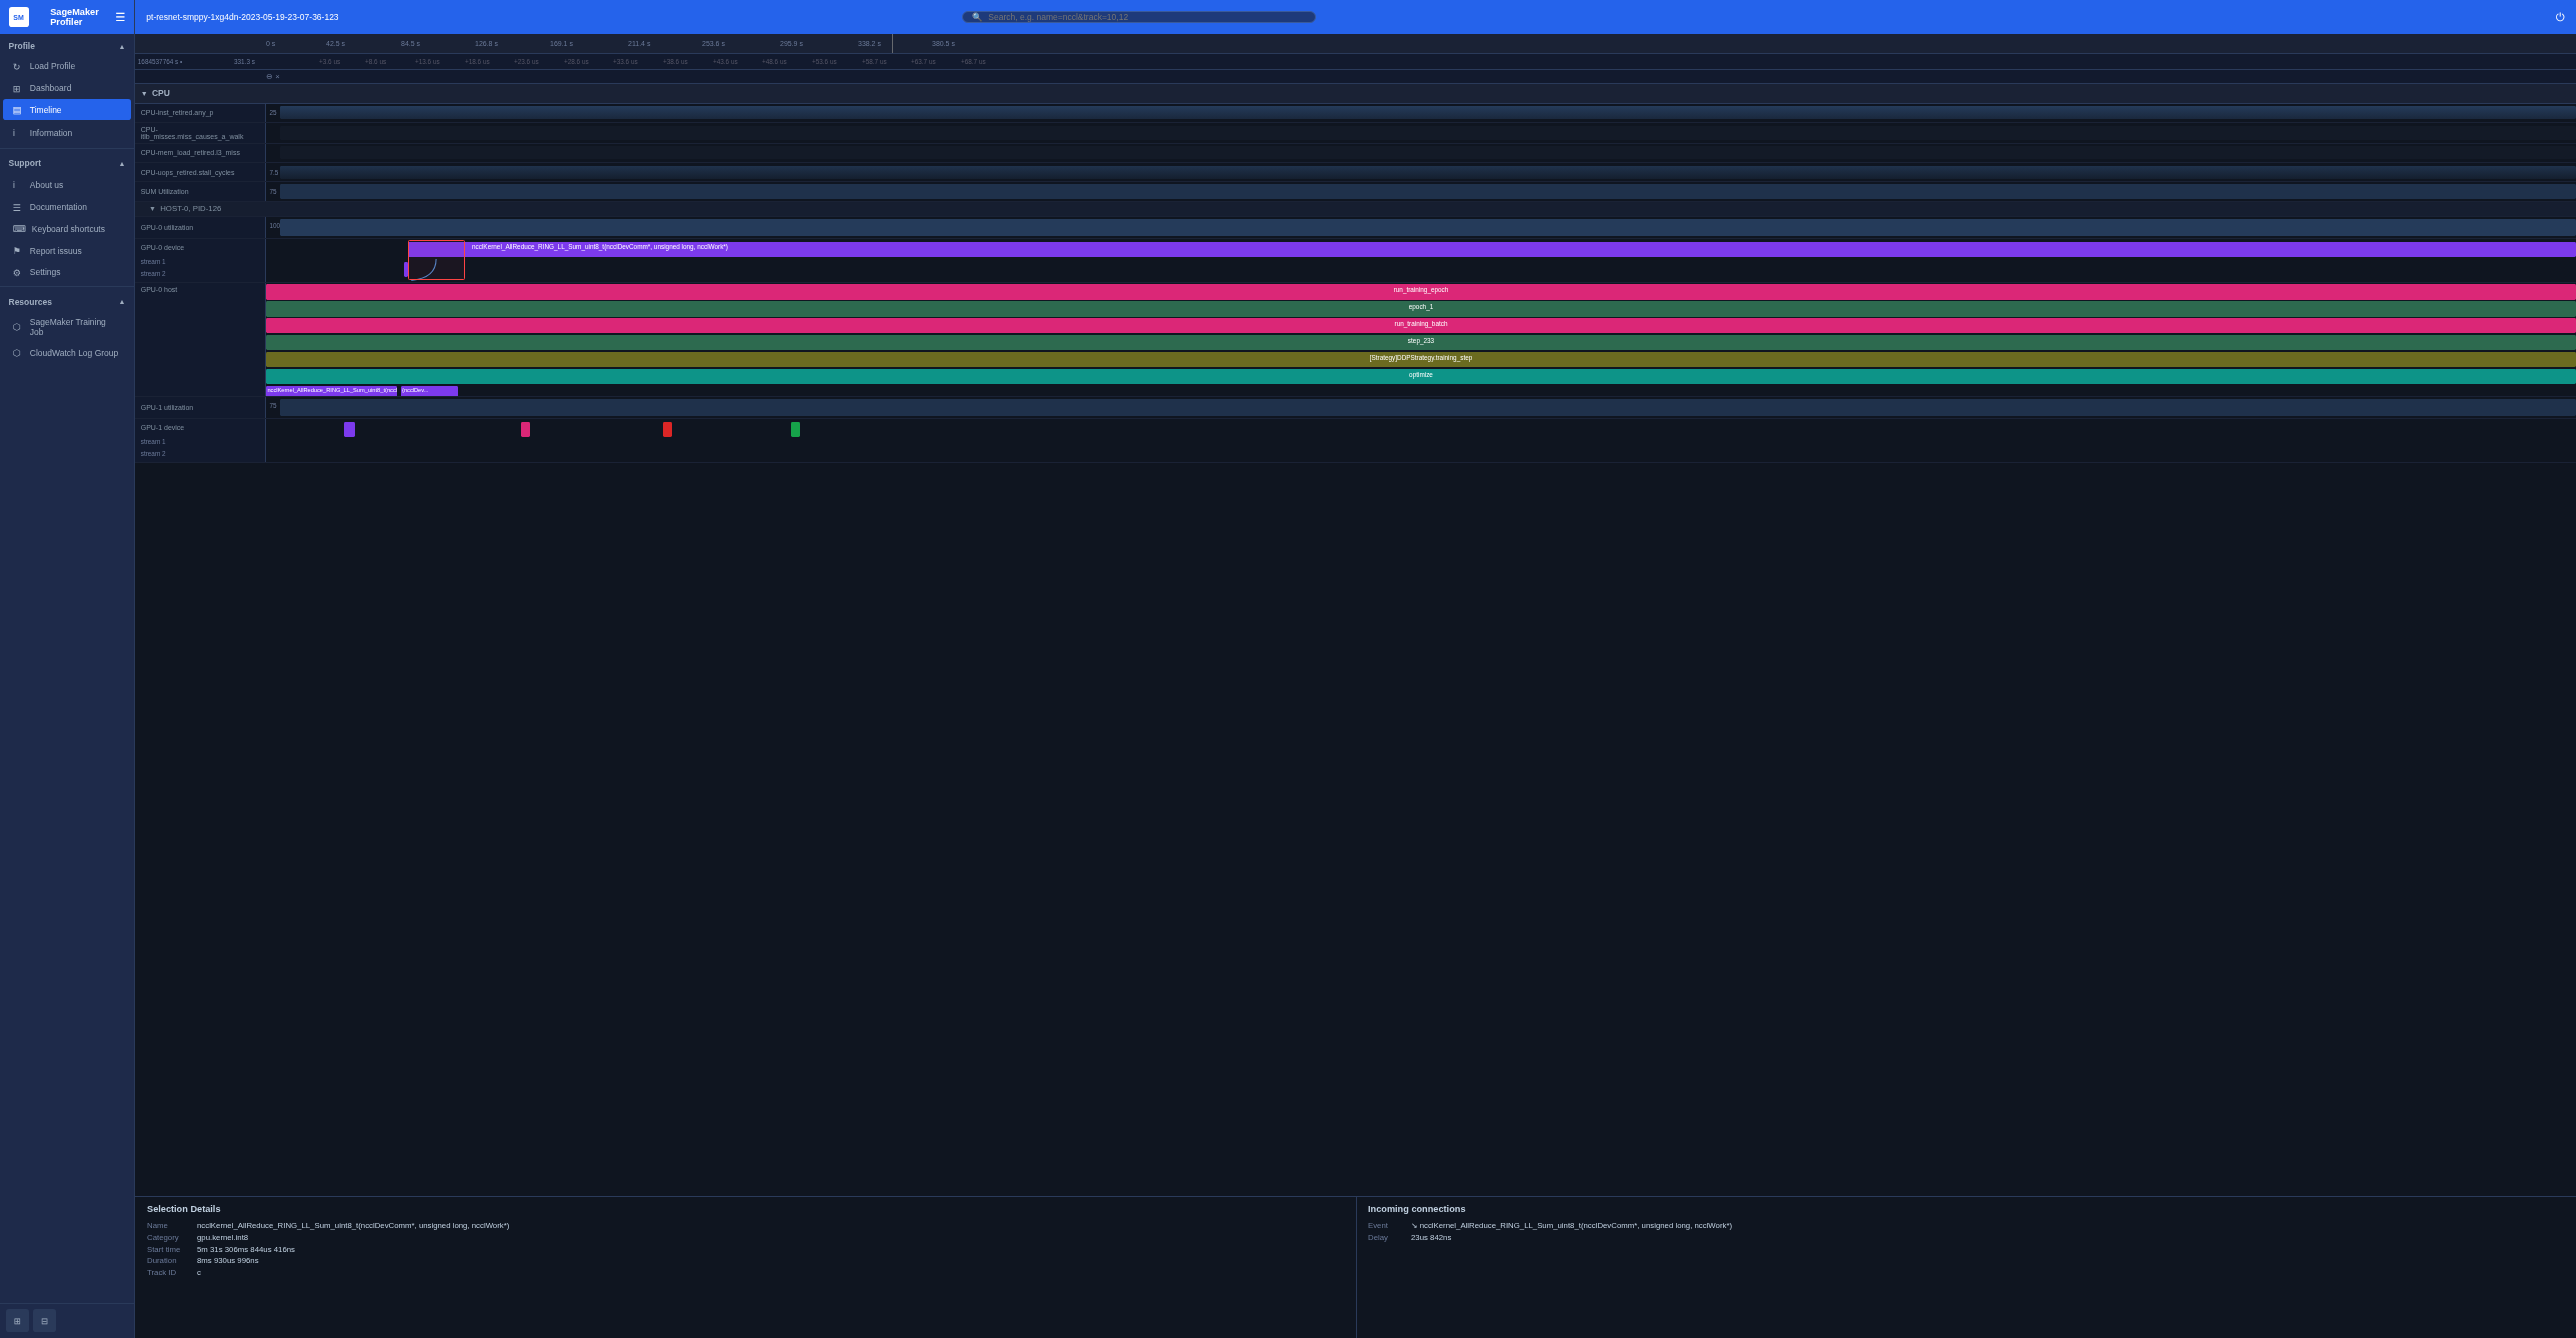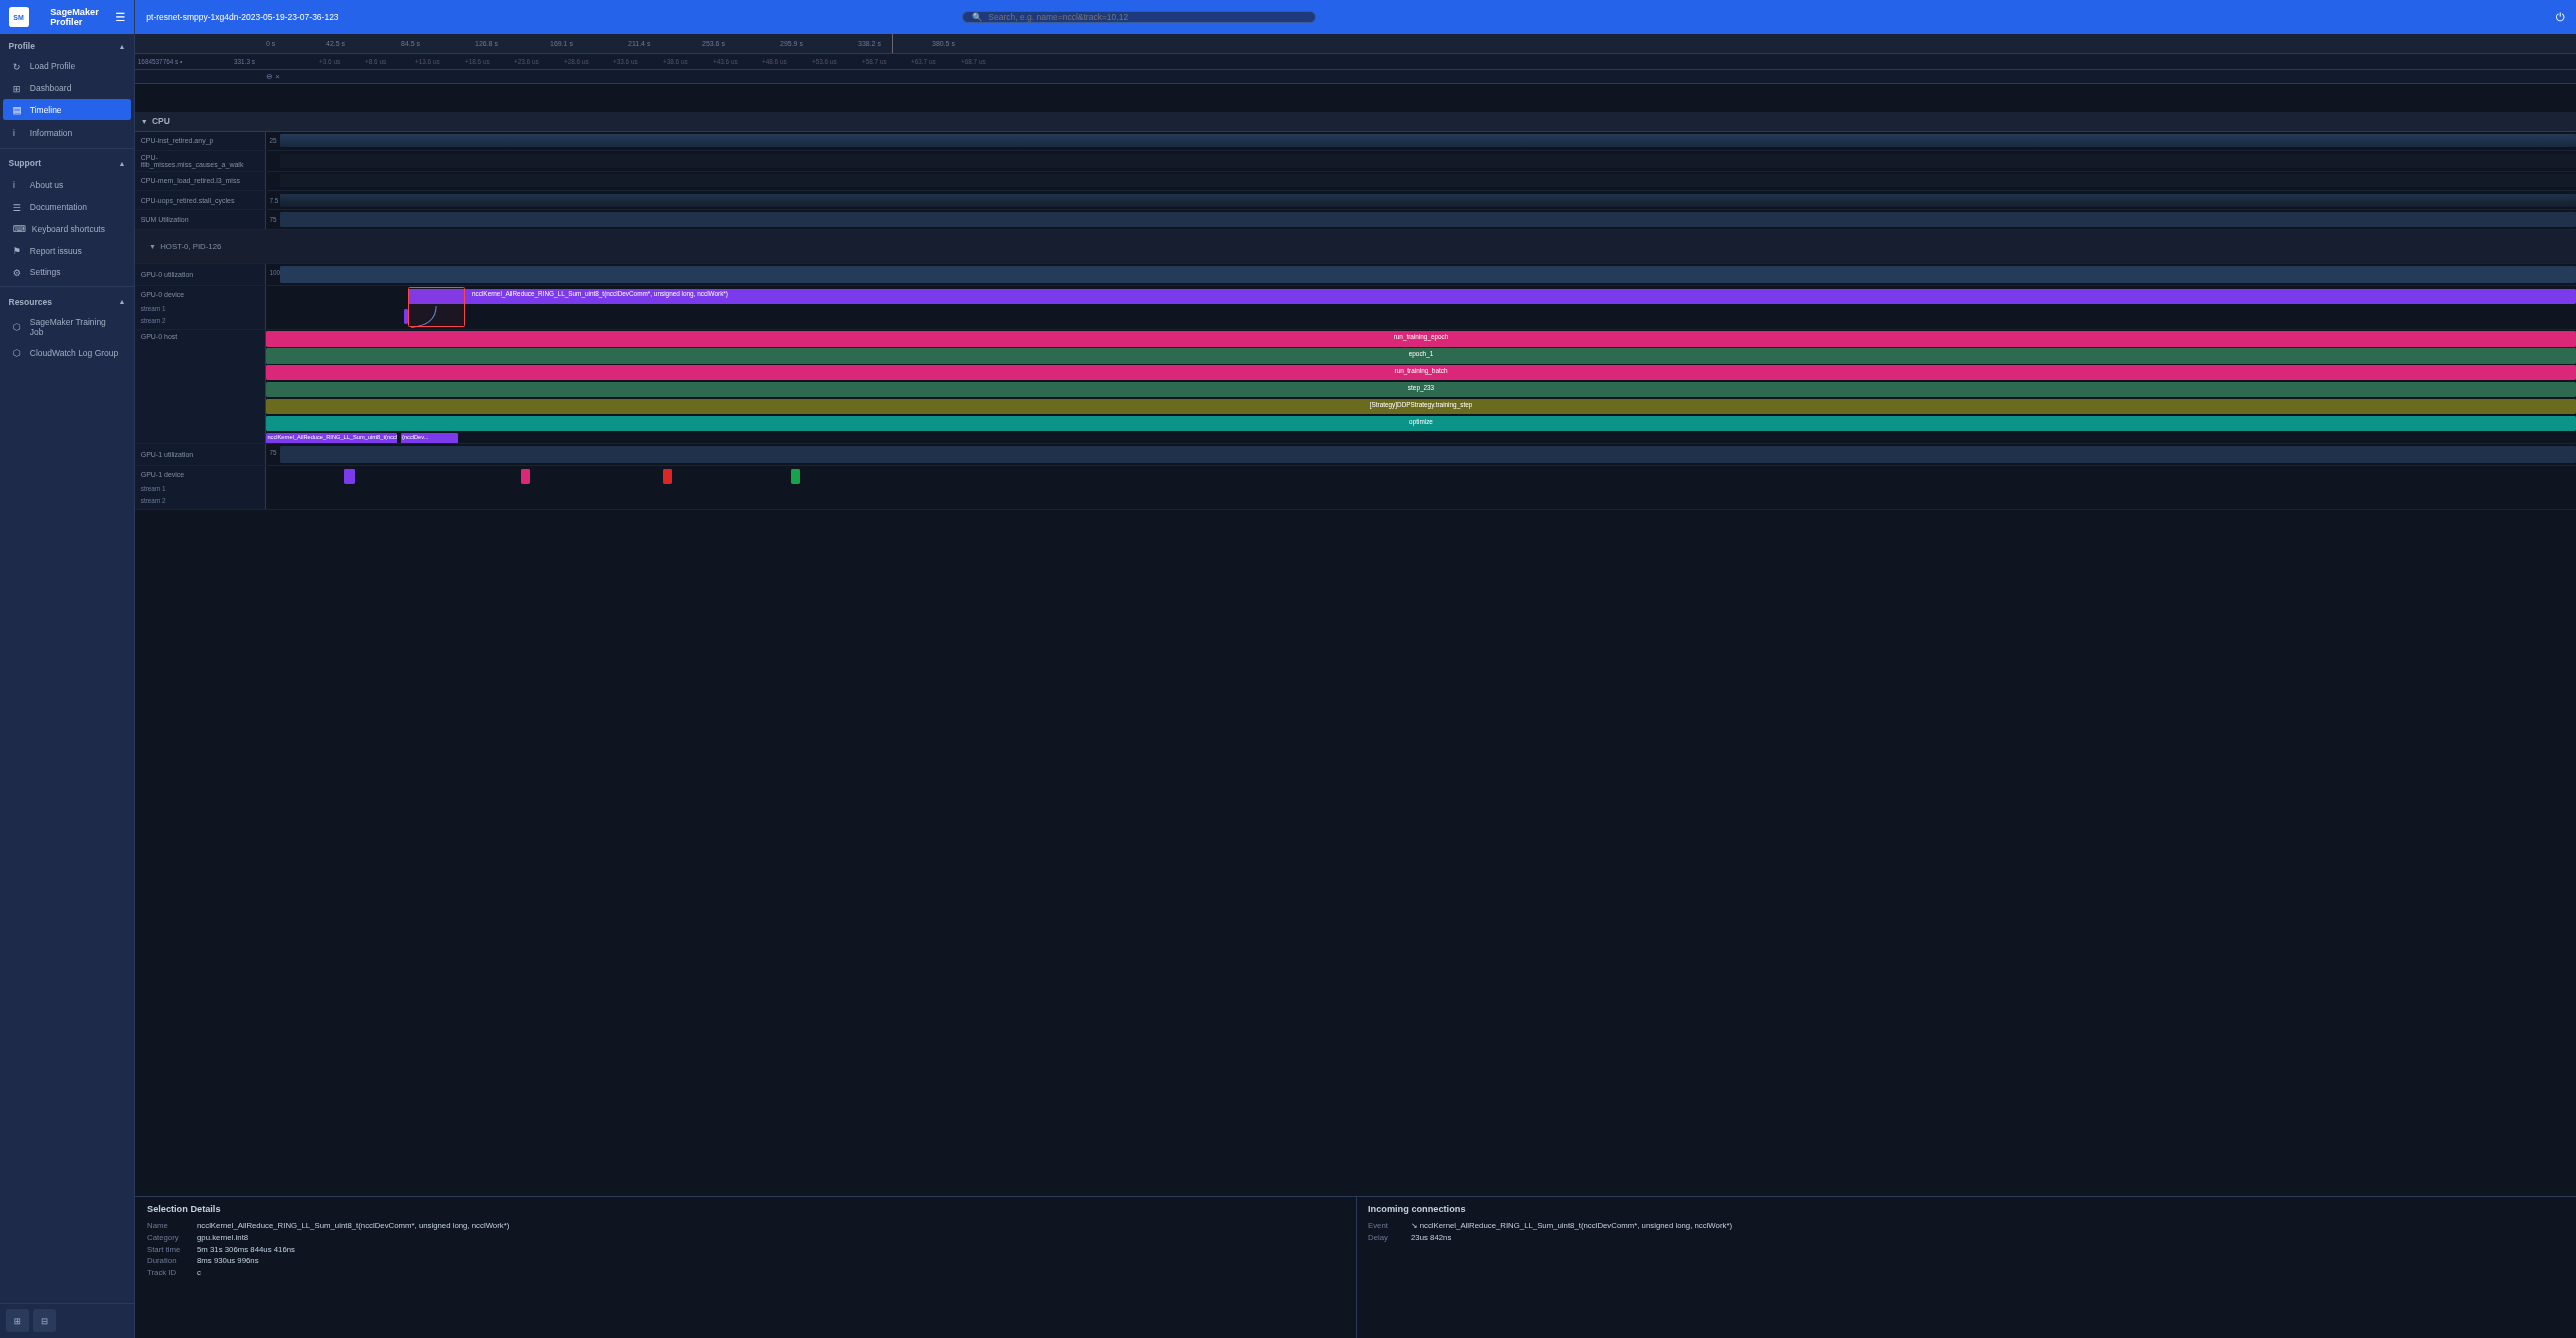--- a/index.html
+++ b/index.html
@@ -156,21 +156,20 @@
       border-bottom: 0.7px solid #2a3a5a;
     }
     .ruler-btn { color: #6b7a99; font-size: 7.8px; cursor: pointer; margin-right: 2.8px; }
 
     
     #track-area {
       flex: 1;
       overflow-y: auto;
       overflow-x: hidden;
       background: #0f1520;
-      margin-top: 28px;
     }
 
     
     .section-header {
       background: #1a2235;
       display: flex; align-items: center;
       padding: 2.8px 5.7px;
       color: #a0aec0;
       font-size: 8.5px; font-weight: 600;
       border-bottom: 0.7px solid #2a3a5a;
@@ -206,21 +205,21 @@
 
     
     .subsection-header {
       background: #161e30;
       display: flex; align-items: center;
       padding: 2.1px 5.7px 2.1px 14px;
       color: #8090a0;
       font-size: 7.8px;
       border-bottom: 0.7px solid #1a2235;
       cursor: pointer;
-      height: 34px;
+      height: 15px;
     }
     .subsection-header .chevron { margin-right: 4.3px; font-size: 7px; }
 
     
     .selection-box {
       position: absolute;
       border: 1.4px solid #ff4444;
       background: rgba(255,68,68,0.05);
       border-radius: 1.4px;
       pointer-events: none;

